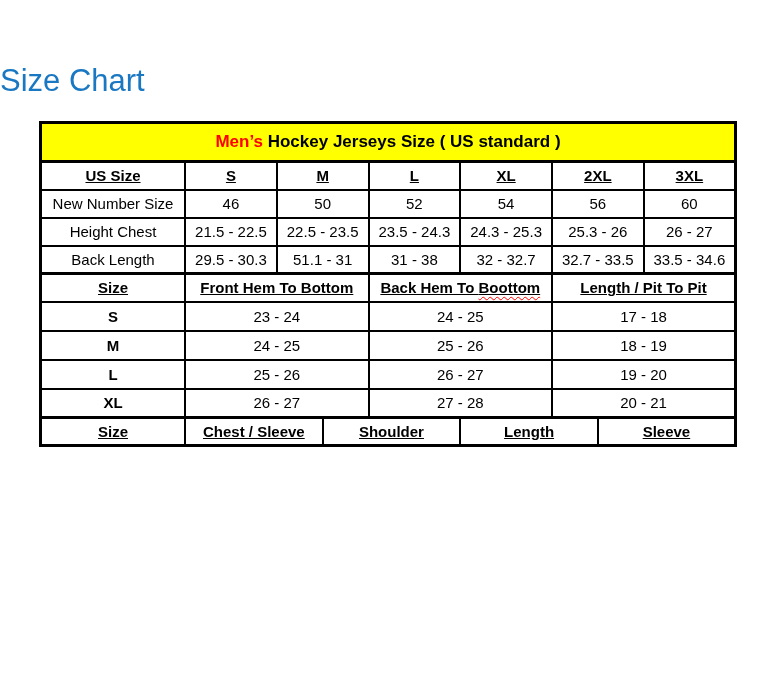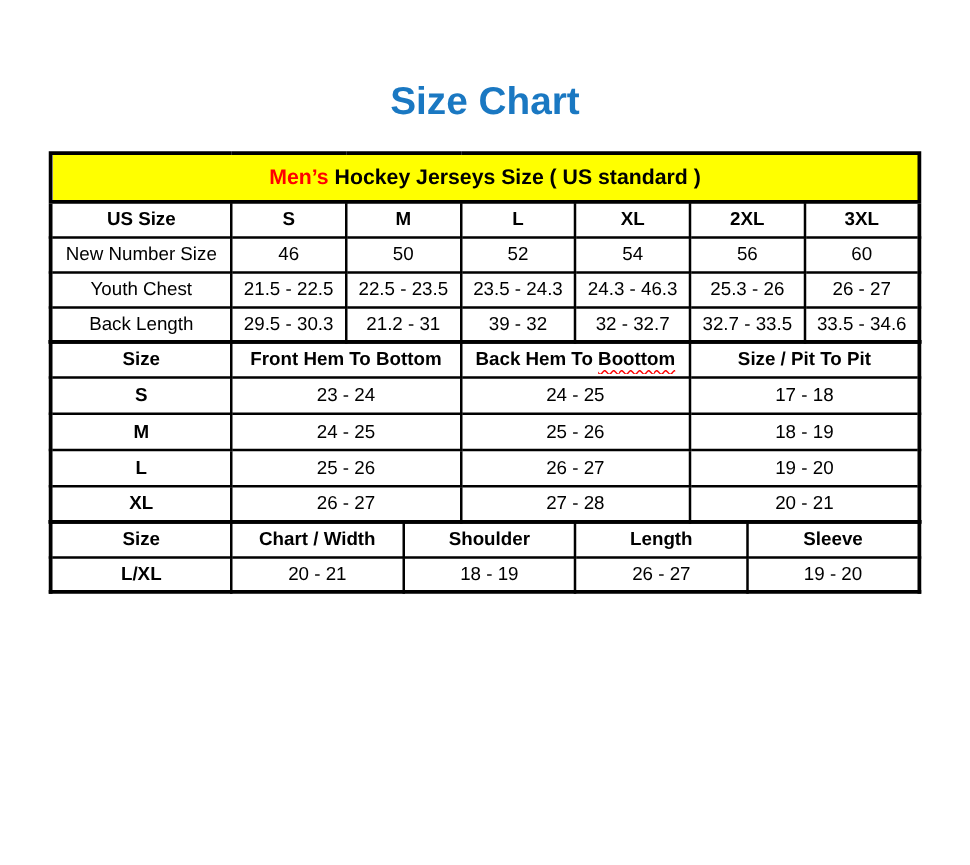--- a/index.html
+++ b/index.html
@@ -11,23 +11,22 @@
     width: 776px;
     height: 692px;
     overflow: hidden;
     font-family: "Liberation Sans", sans-serif;
     color: #000000;
   }
   .page-title {
     margin-top: 62px;
     height: 38px;
     line-height: 38px;
-    text-align: center;
     font-size: 31px;
-    font-weight: bold;
+    font-weight: normal;
     color: #1a78c2;
     letter-spacing: 0px;
   }
   .chart-wrap {
     width: 698px;
     margin: 21px auto 0 auto;
     border-radius: 13px;
   }
   table.sec {
     width: 100%;
@@ -50,21 +49,21 @@
   tr.band td {
     background: #ffff00;
     height: 36px;
     font-size: 17px;
     font-weight: bold;
     border-bottom: 3px solid #000;
     border-top: 3px solid #000;
   }
   tr.band .accent { color: #ff0000; }
   tr.head { height: 28px; }
-  tr.head th { font-weight: bold; font-size: 15px; }
+  tr.head th { font-weight: bold; font-size: 15px; text-decoration: underline; }
   tr.datarow { height: 28px; }
   tr.datarow-w { height: 29px; }
   td.lbl { font-weight: normal; }
   td.lbl-b { font-weight: bold; }
   .wavy {
     text-decoration: underline;
     text-decoration-style: wavy;
     text-decoration-color: #ff0000;
     text-decoration-thickness: 1px;
     text-underline-offset: 3px;
@@ -106,53 +105,53 @@
       <tr class="datarow">
         <td class="lbl">New Number Size</td>
         <td>46</td>
         <td>50</td>
         <td>52</td>
         <td>54</td>
         <td>56</td>
         <td>60</td>
       </tr>
       <tr class="datarow">
-        <td class="lbl">Youth Chest</td>
+        <td class="lbl">Height Chest</td>
         <td>21.5 - 22.5</td>
         <td>22.5 - 23.5</td>
         <td>23.5 - 24.3</td>
-        <td>24.3 - 46.3</td>
+        <td>24.3 - 25.3</td>
         <td>25.3 - 26</td>
         <td>26 - 27</td>
       </tr>
       <tr class="datarow">
         <td class="lbl">Back Length</td>
         <td>29.5 - 30.3</td>
-        <td>21.2 - 31</td>
-        <td>39 - 32</td>
+        <td>51.1 - 31</td>
+        <td>31 - 38</td>
         <td>32 - 32.7</td>
         <td>32.7 - 33.5</td>
         <td>33.5 - 34.6</td>
       </tr>
     </tbody>
   </table>
 
   <table class="sec">
     <colgroup>
         <col class="c-label">
         <col>
         <col>
         <col>
       </colgroup>
     <tbody>
       <tr class="head">
         <th>Size</th>
         <th>Front Hem To Bottom</th>
         <th><span>Back Hem To </span><span class="wavy">Boottom</span></th>
-        <th>Size / Pit To Pit</th>
+        <th>Length / Pit To Pit</th>
       </tr>
       <tr class="datarow-w">
         <td class="lbl-b">S</td>
         <td>23 - 24</td>
         <td>24 - 25</td>
         <td>17 - 18</td>
       </tr>
       <tr class="datarow-w">
         <td class="lbl-b">M</td>
         <td>24 - 25</td>
@@ -178,28 +177,21 @@
     <colgroup>
         <col class="c-label">
         <col>
         <col>
         <col>
         <col>
       </colgroup>
     <tbody>
       <tr class="head">
         <th>Size</th>
-        <th>Chart / Width</th>
+        <th>Chest / Sleeve</th>
         <th>Shoulder</th>
         <th>Length</th>
         <th>Sleeve</th>
-      </tr>
-      <tr class="datarow">
-        <td class="lbl-b">L/XL</td>
-        <td>20 - 21</td>
-        <td>18 - 19</td>
-        <td>26 - 27</td>
-        <td>19 - 20</td>
       </tr>
     </tbody>
   </table>
 
 </div>
 
 </body></html>

